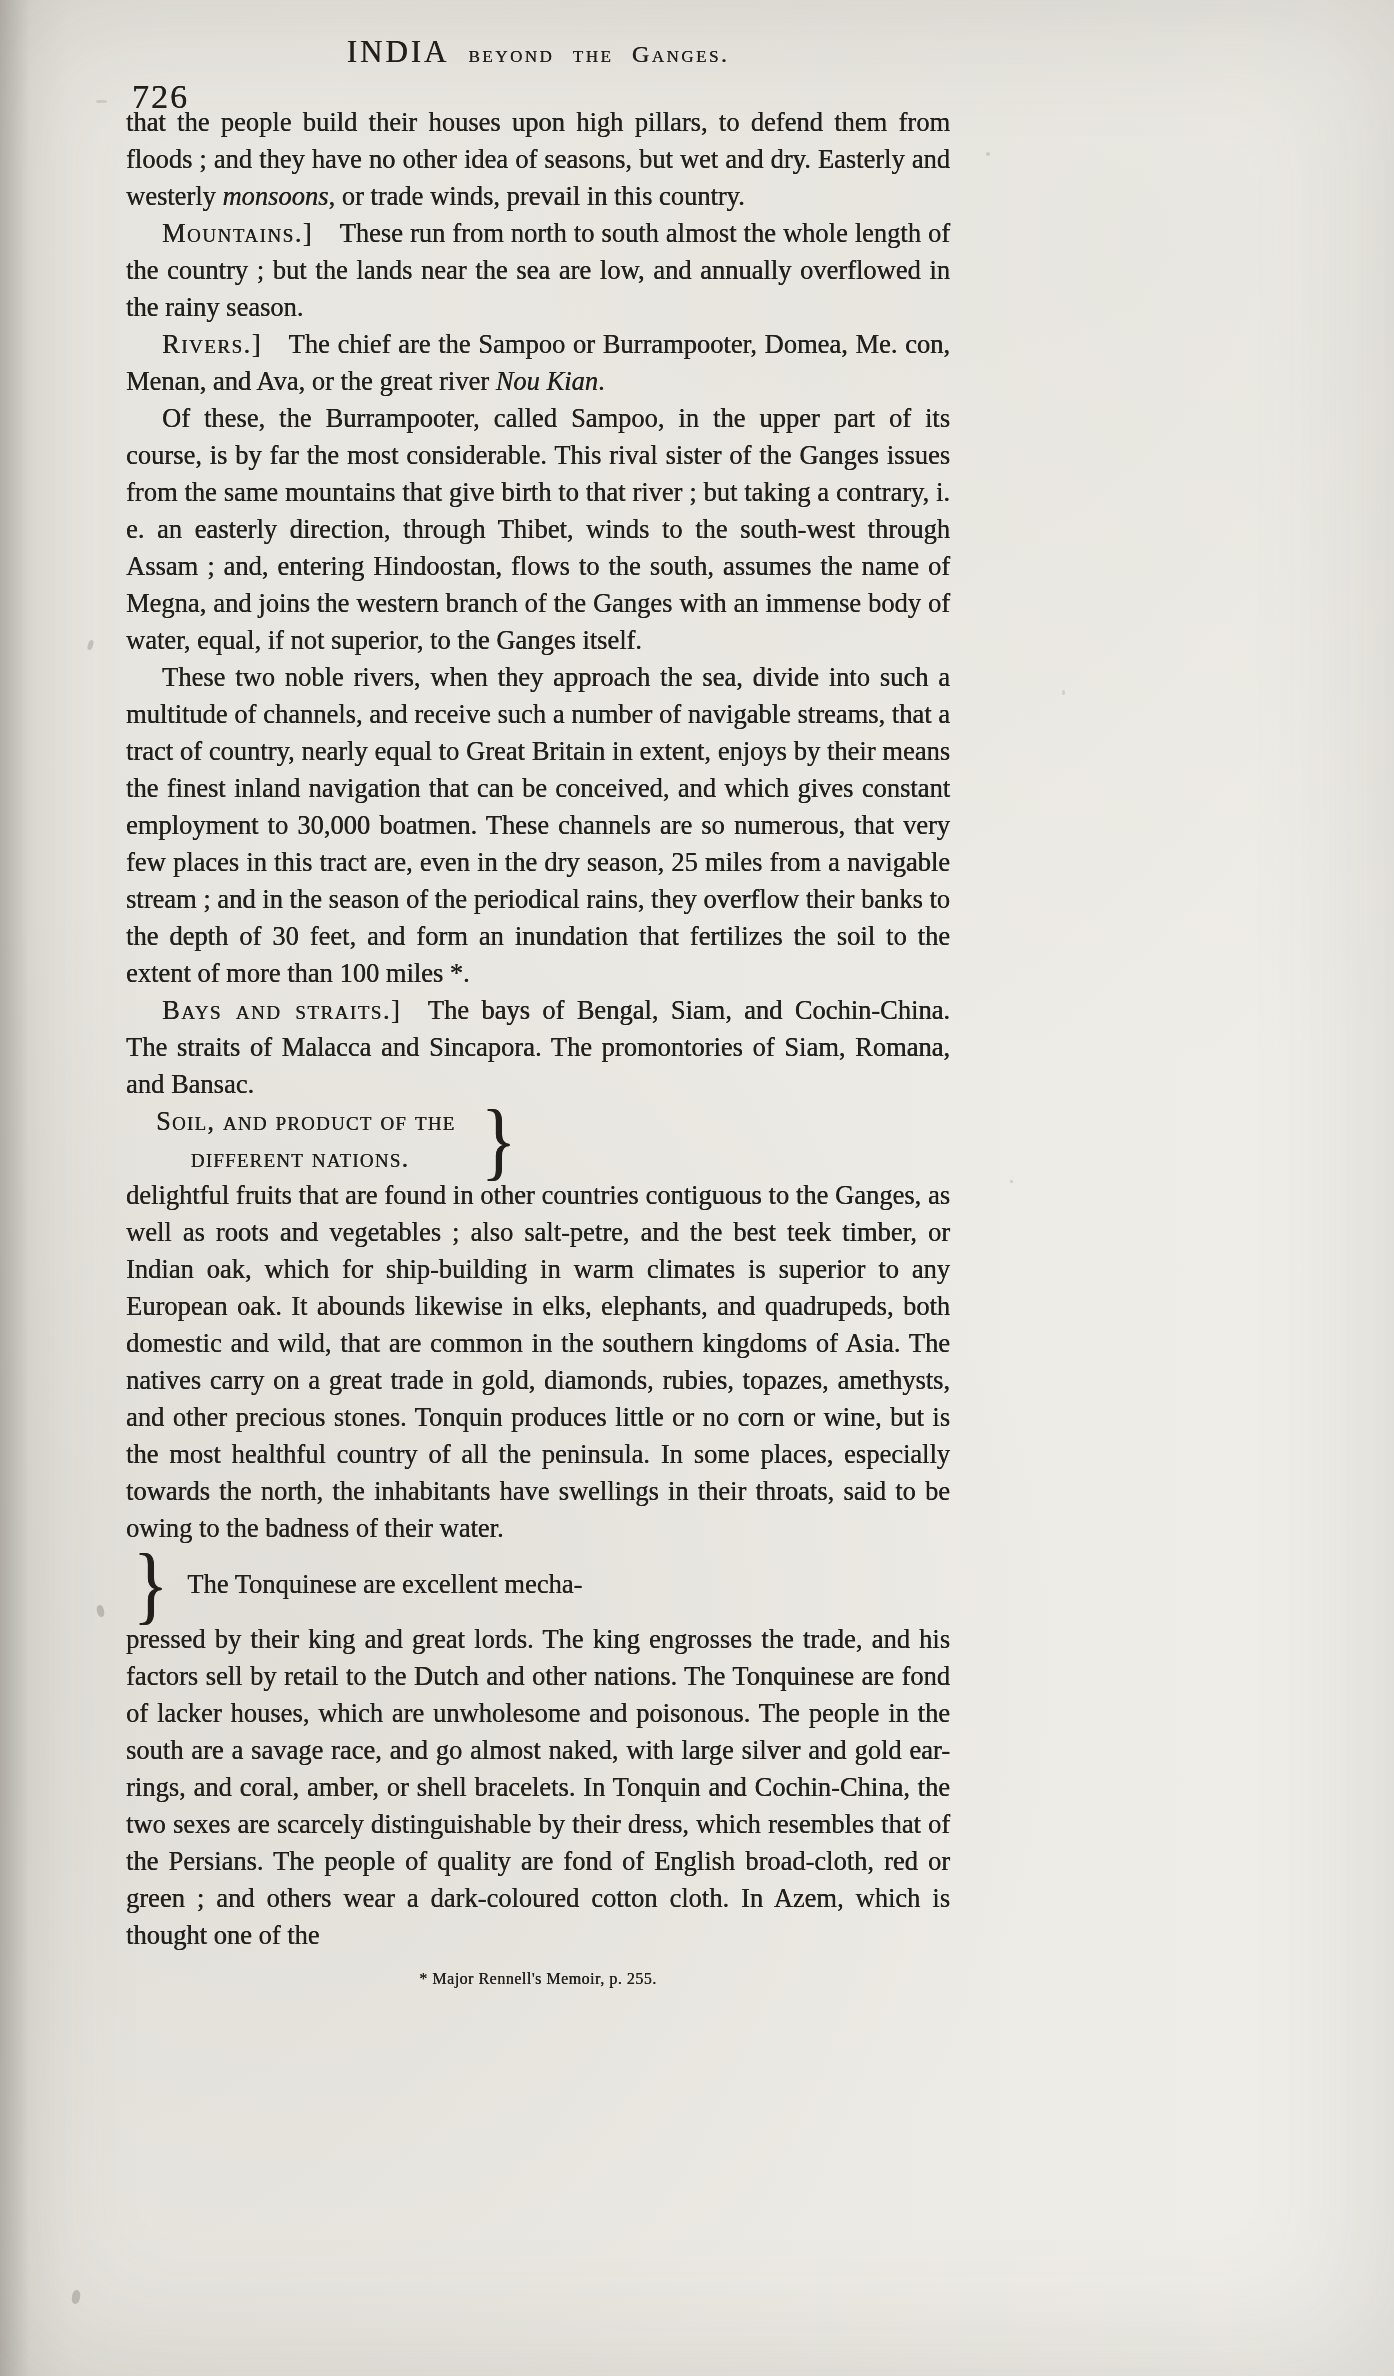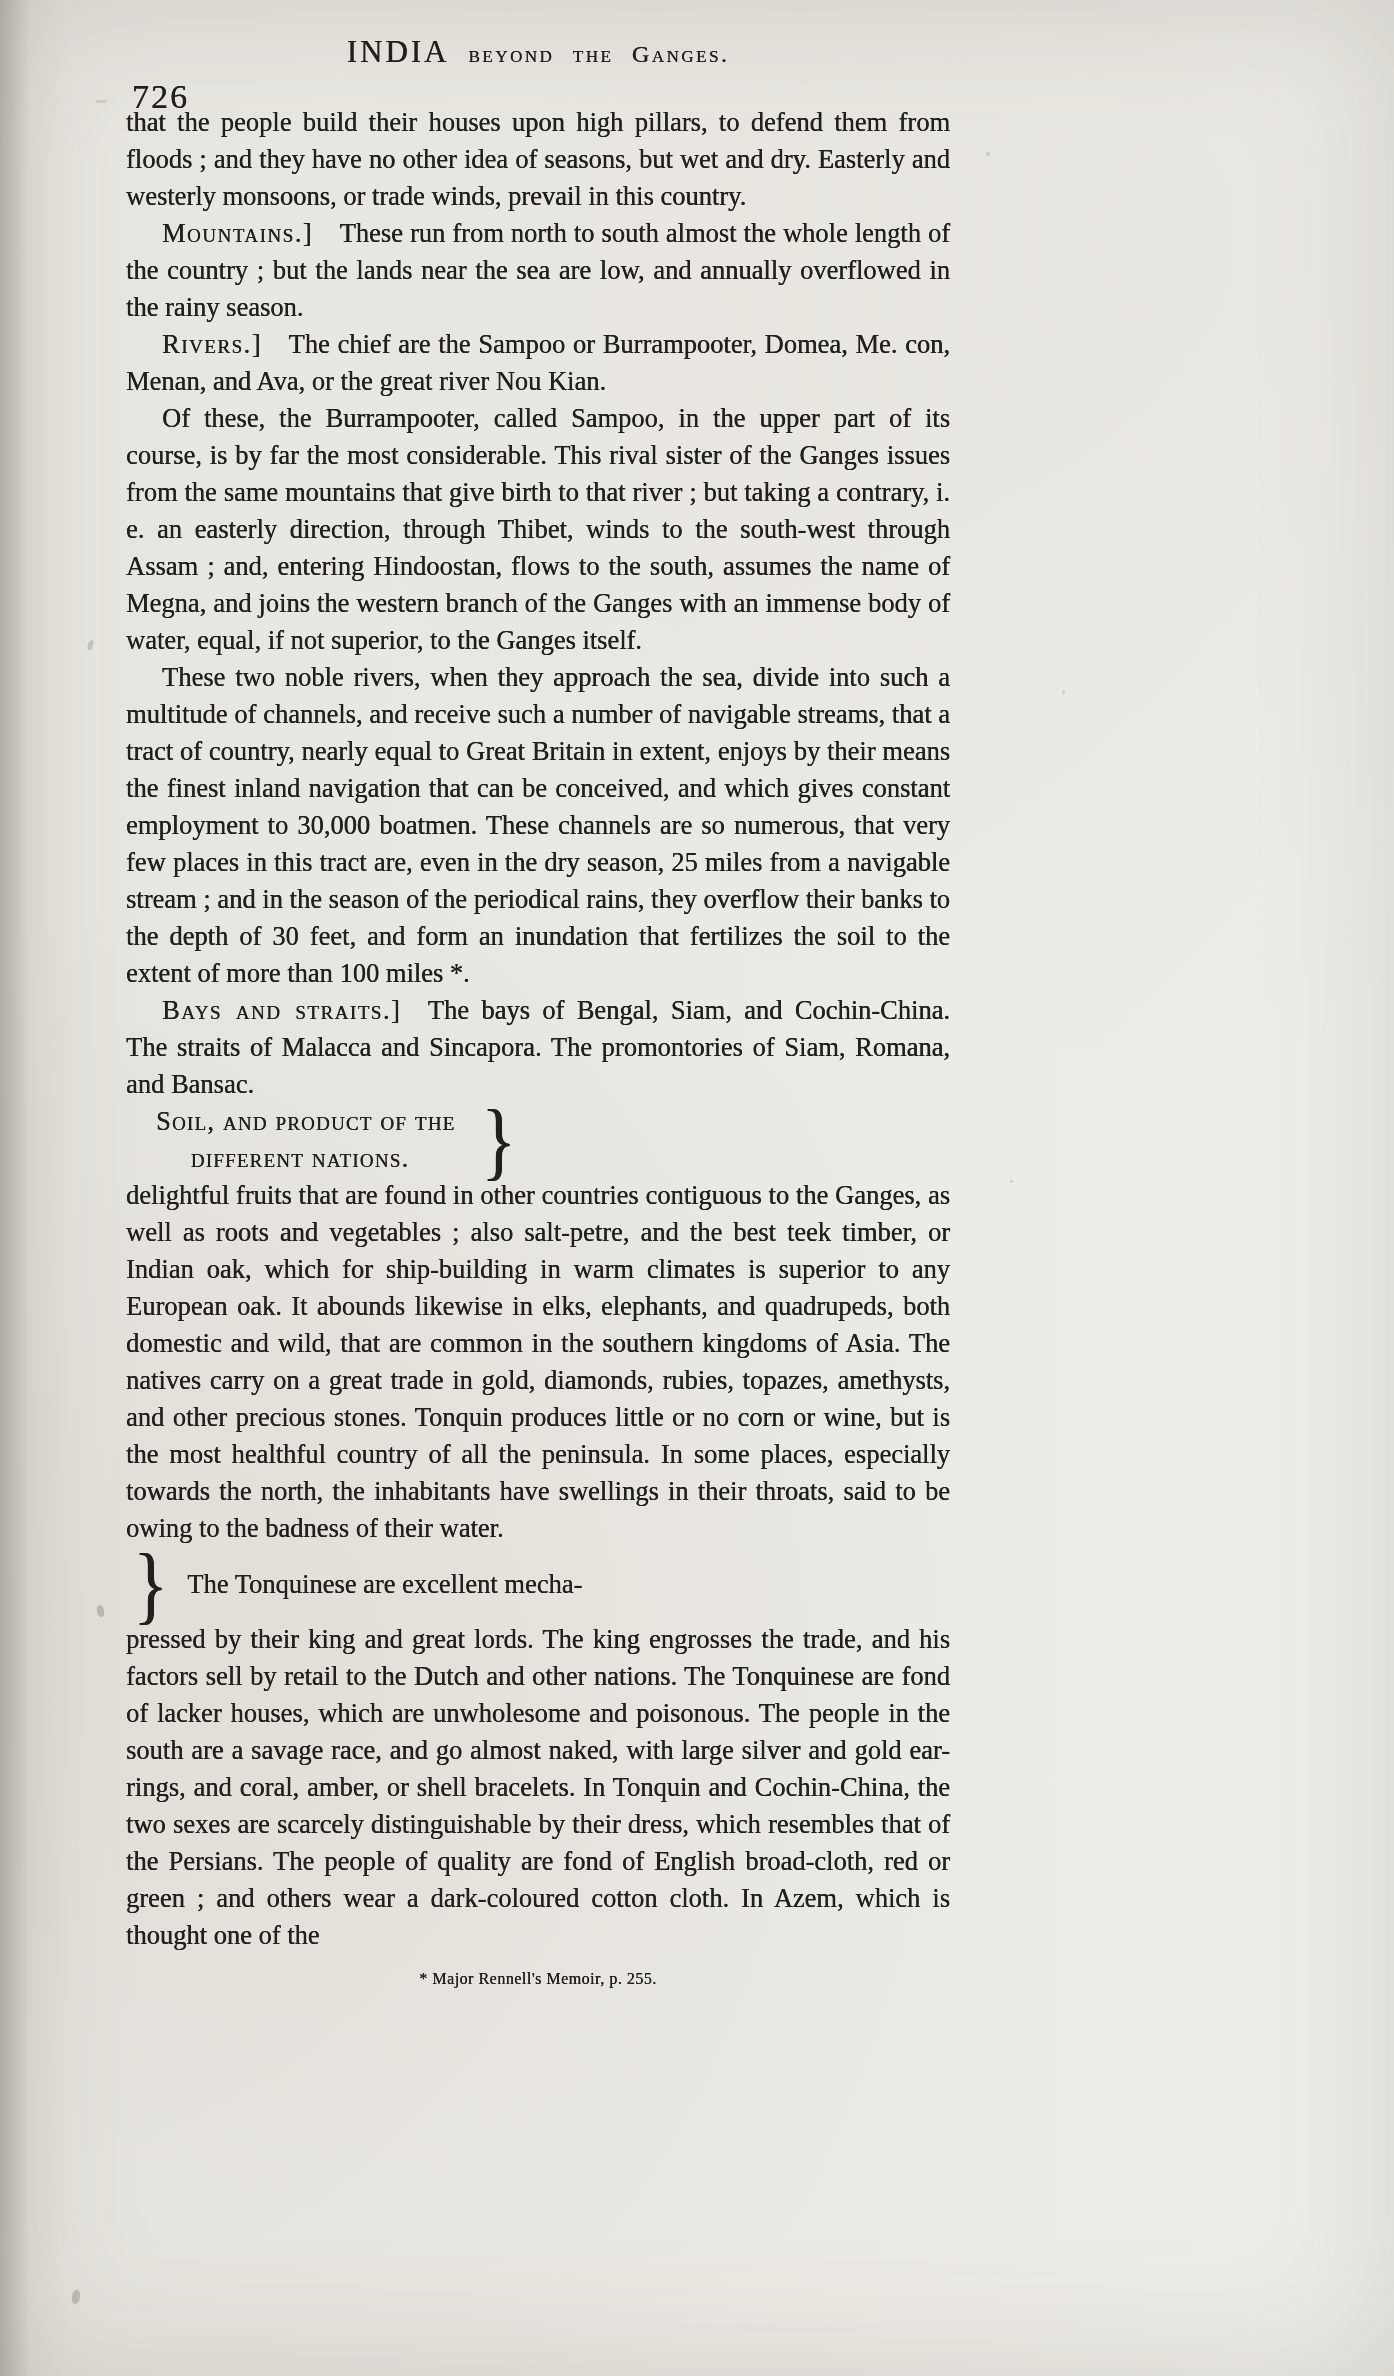--- a/index.html
+++ b/index.html
@@ -37,21 +37,21 @@
   .running-title {
     text-align: center; padding-top: 4px;
     word-spacing: 10px; white-space: nowrap;
   }
   .title-caps  { font-size: 31px; letter-spacing: 3px; }
   .title-small { font-size: 24px; font-variant: small-caps; letter-spacing: 2.5px; }
 
   .body-text { font-size: 26.5px; line-height: 37px; text-align: justify; }
   .para { margin: 0; }
   .indent { text-indent: 36px; }
-  .italic { }
+  .italic { font-style: italic; }
   .smallcaps { font-variant: small-caps; letter-spacing: 1.5px; }
 
   .brace-para { margin: 0; }
   .brace-head { display: flex; align-items: center; }
   .brace-labels { flex: 0 0 348px; font-variant: small-caps; letter-spacing: 1.2px; }
   .brace-label { line-height: 37px; white-space: nowrap; }
   .brace-label.l1 { padding-left: 30px; }
   .brace-label.l2 { text-align: center; }
   .brace-glyph {
     flex: 0 0 auto;

